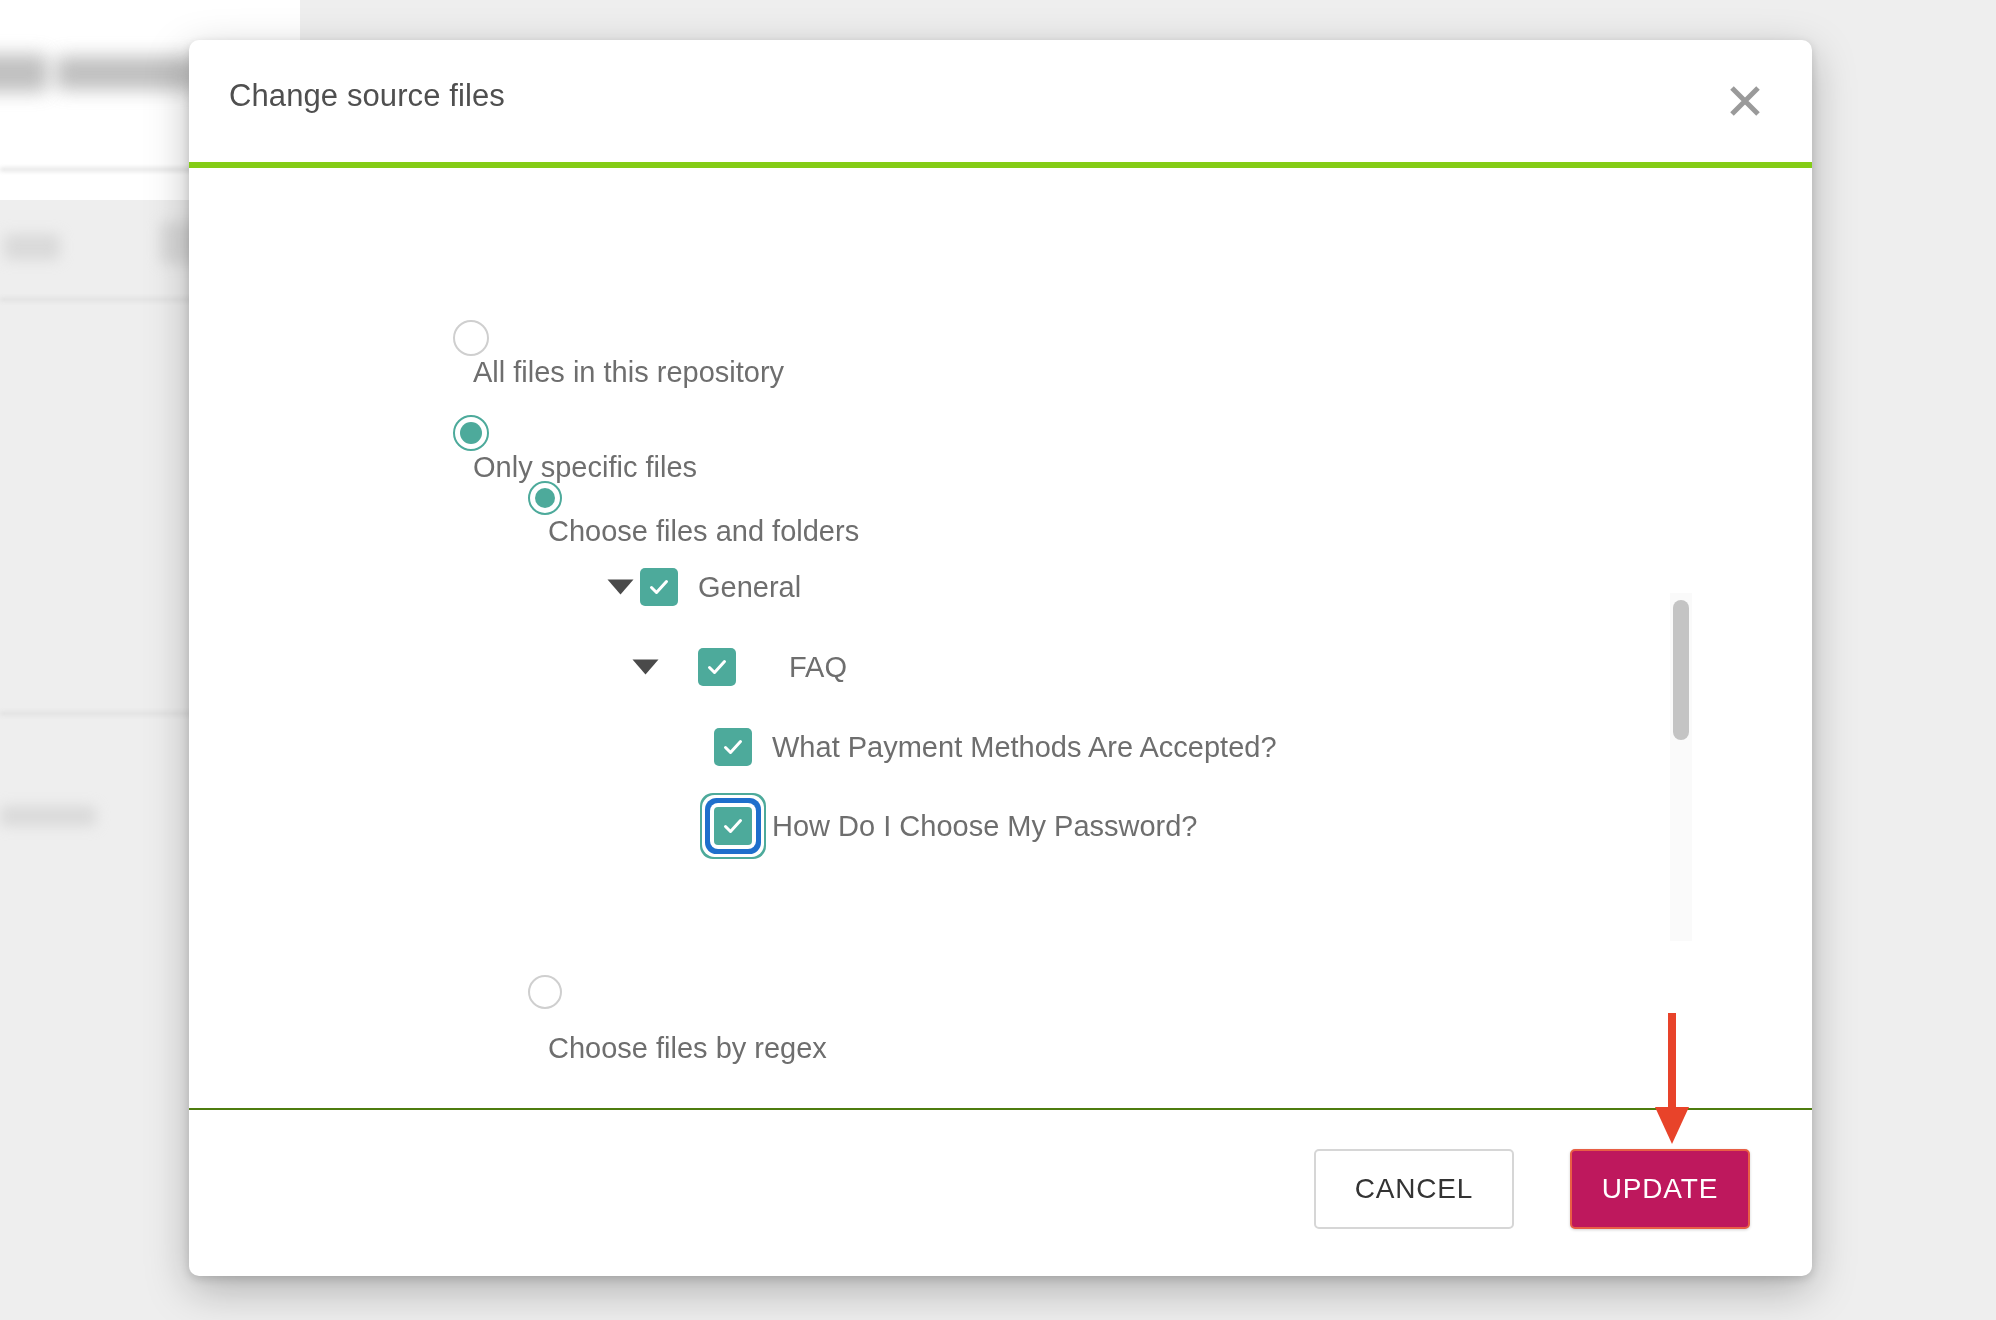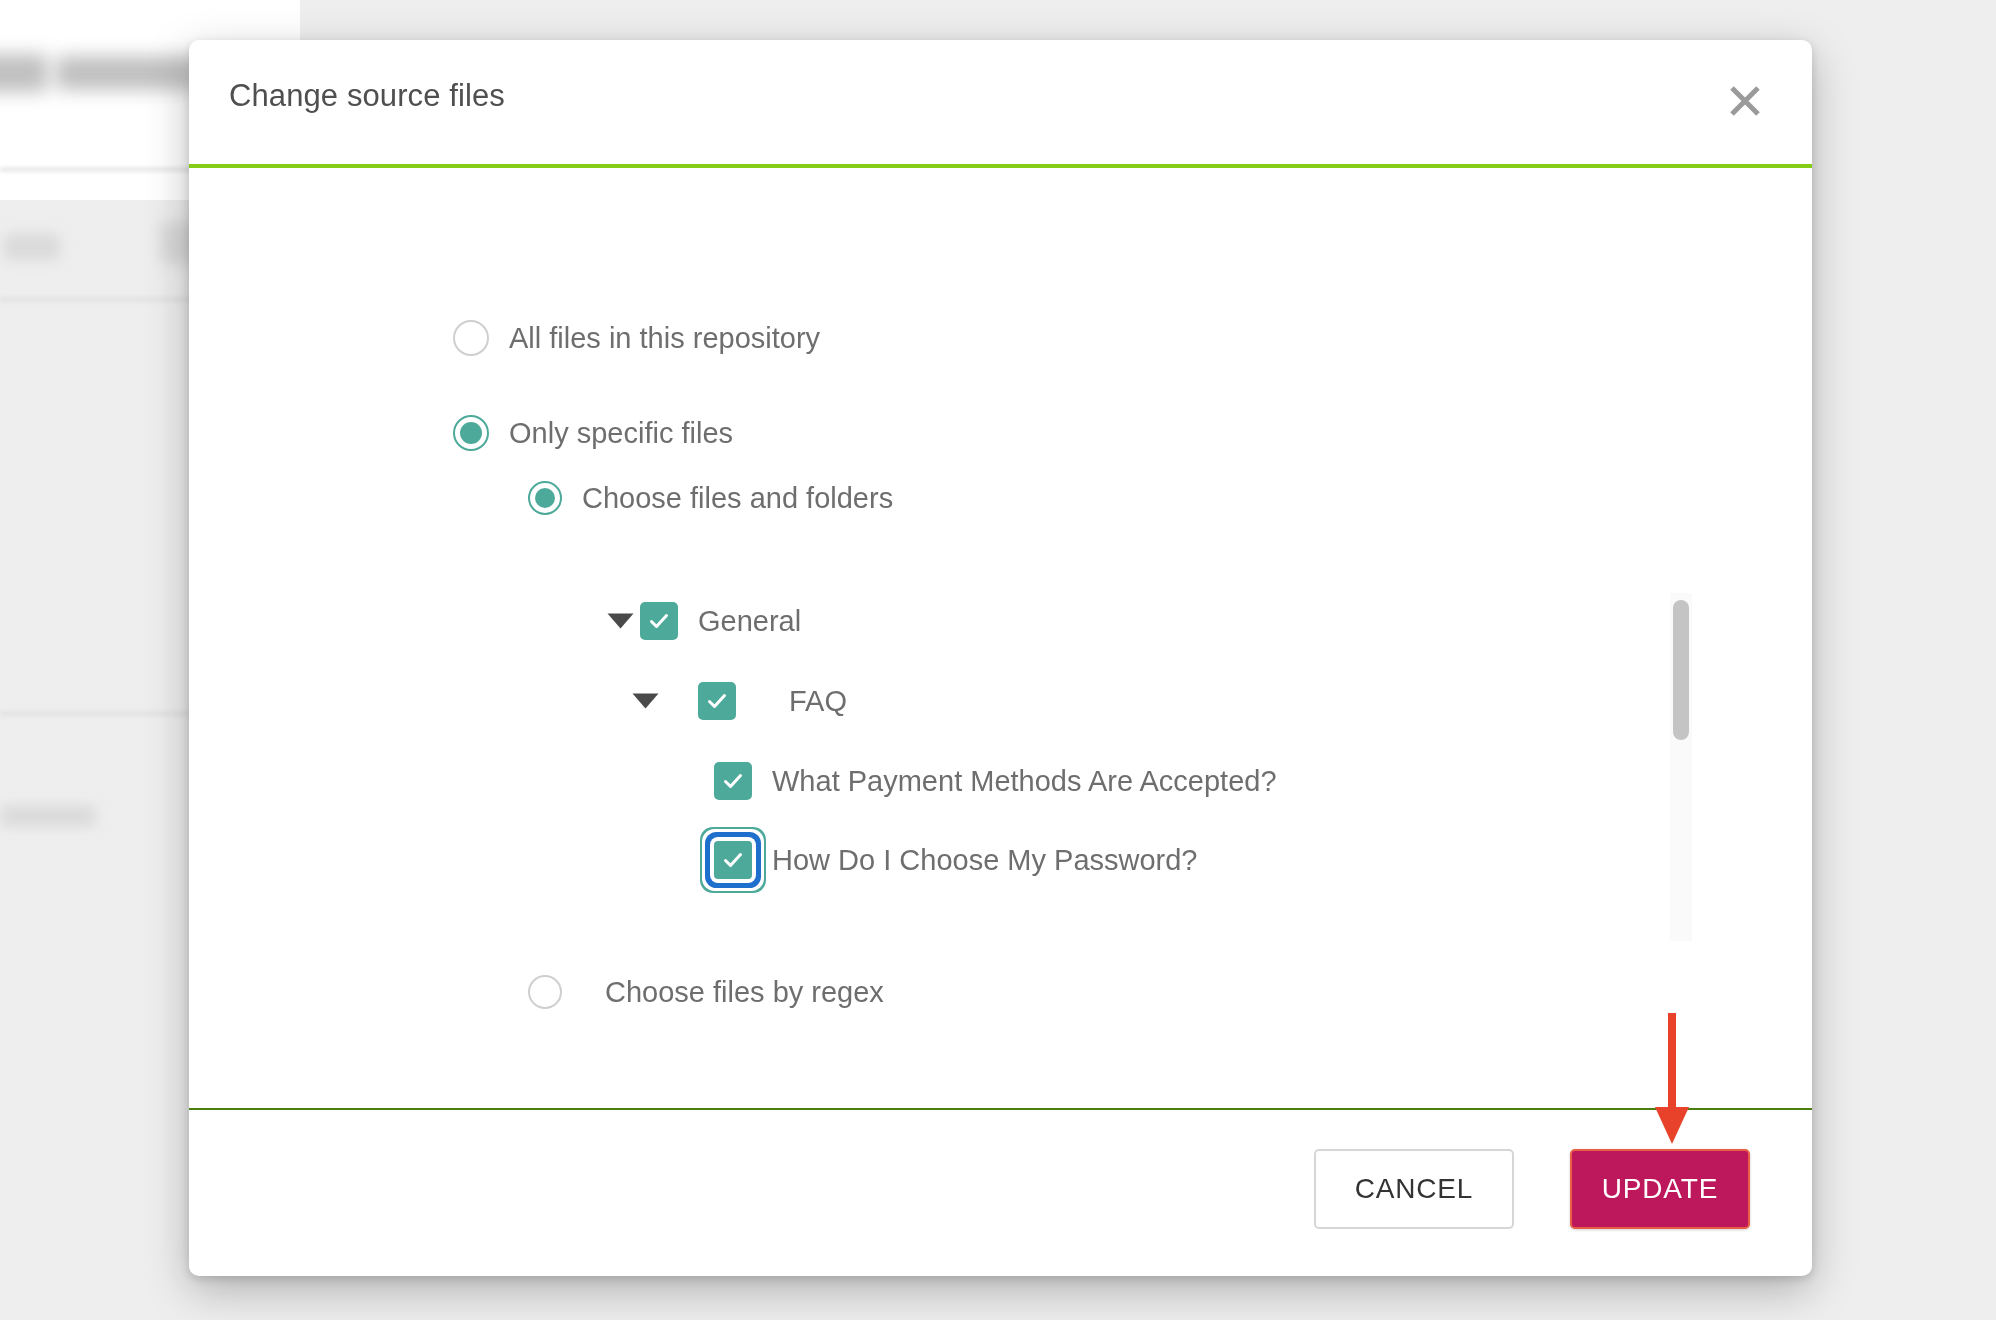--- a/index.html
+++ b/index.html
@@ -54,21 +54,21 @@
     border-radius: 10px;
     box-shadow: 0 14px 44px rgba(0,0,0,.26), 0 3px 10px rgba(0,0,0,.14);
     overflow: hidden;
   }
 
   #modal-header {
     position: absolute;
     left: 0; top: 0;
     width: 100%;
     height: 128px;
-    border-bottom: 4px solid #84cc16;
+    border-bottom: 6px solid #84cc16;
   }
   #modal-title {
     position: absolute;
     left: 40px;
     top: 38px;
     font-size: 31px;
     color: #4f4f4f;
     letter-spacing: .1px;
   }
   #close-btn {
@@ -91,22 +91,23 @@
     left: 0;
     top: 128px;
     width: 100%;
     height: 940px;
   }
 
   
   .opt-row {
     position: absolute;
     display: flex;
-    align-items: center;
-    cursor: pointer;
+    align-items: flex-start;
+    cursor: pointer;
+    flex-direction: column;
   }
   .radio {
     width: 36px;
     height: 36px;
     border-radius: 50%;
     border: 2px solid #cfcfcf;
     background: #fff;
     flex: 0 0 auto;
     position: relative;
   }
@@ -134,21 +135,20 @@
     color: #6e6e6e;
     white-space: nowrap;
   }
 
   
   .tree-row {
     position: absolute;
     display: flex;
     align-items: center;
     cursor: pointer;
-    margin-top: 34px;
   }
   .caret {
     width: 0; height: 0;
     border-style: solid;
     border-width: 13px 0 13px 15px;
     border-color: transparent transparent transparent #4a4a4a;
     transform: rotate(90deg);
     flex: 0 0 auto;
     margin-right: 12px;
   }

